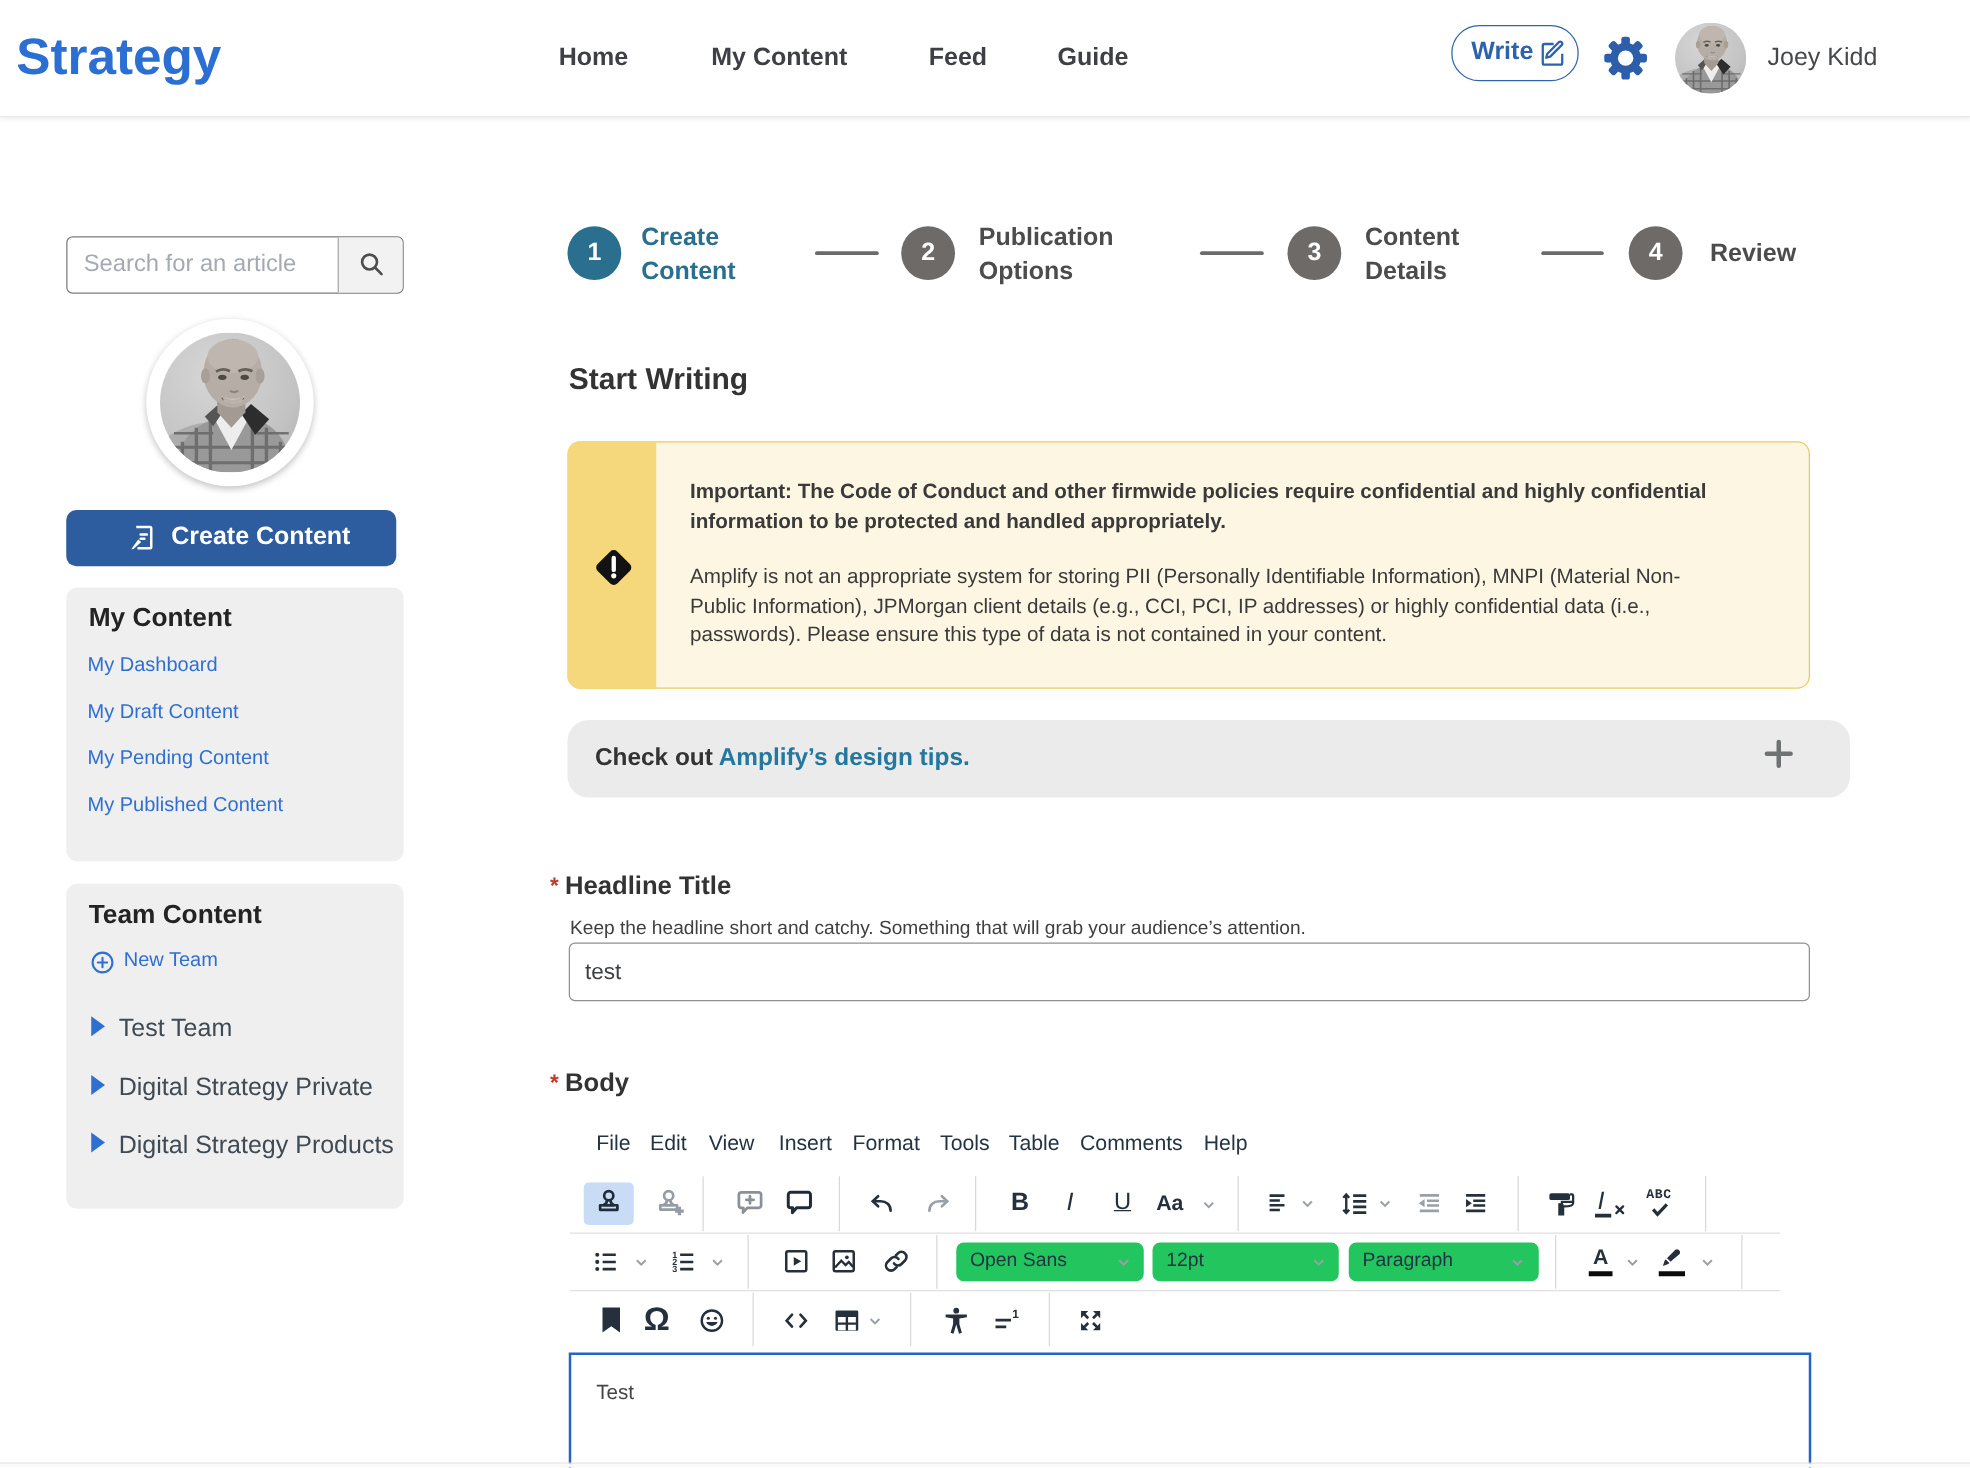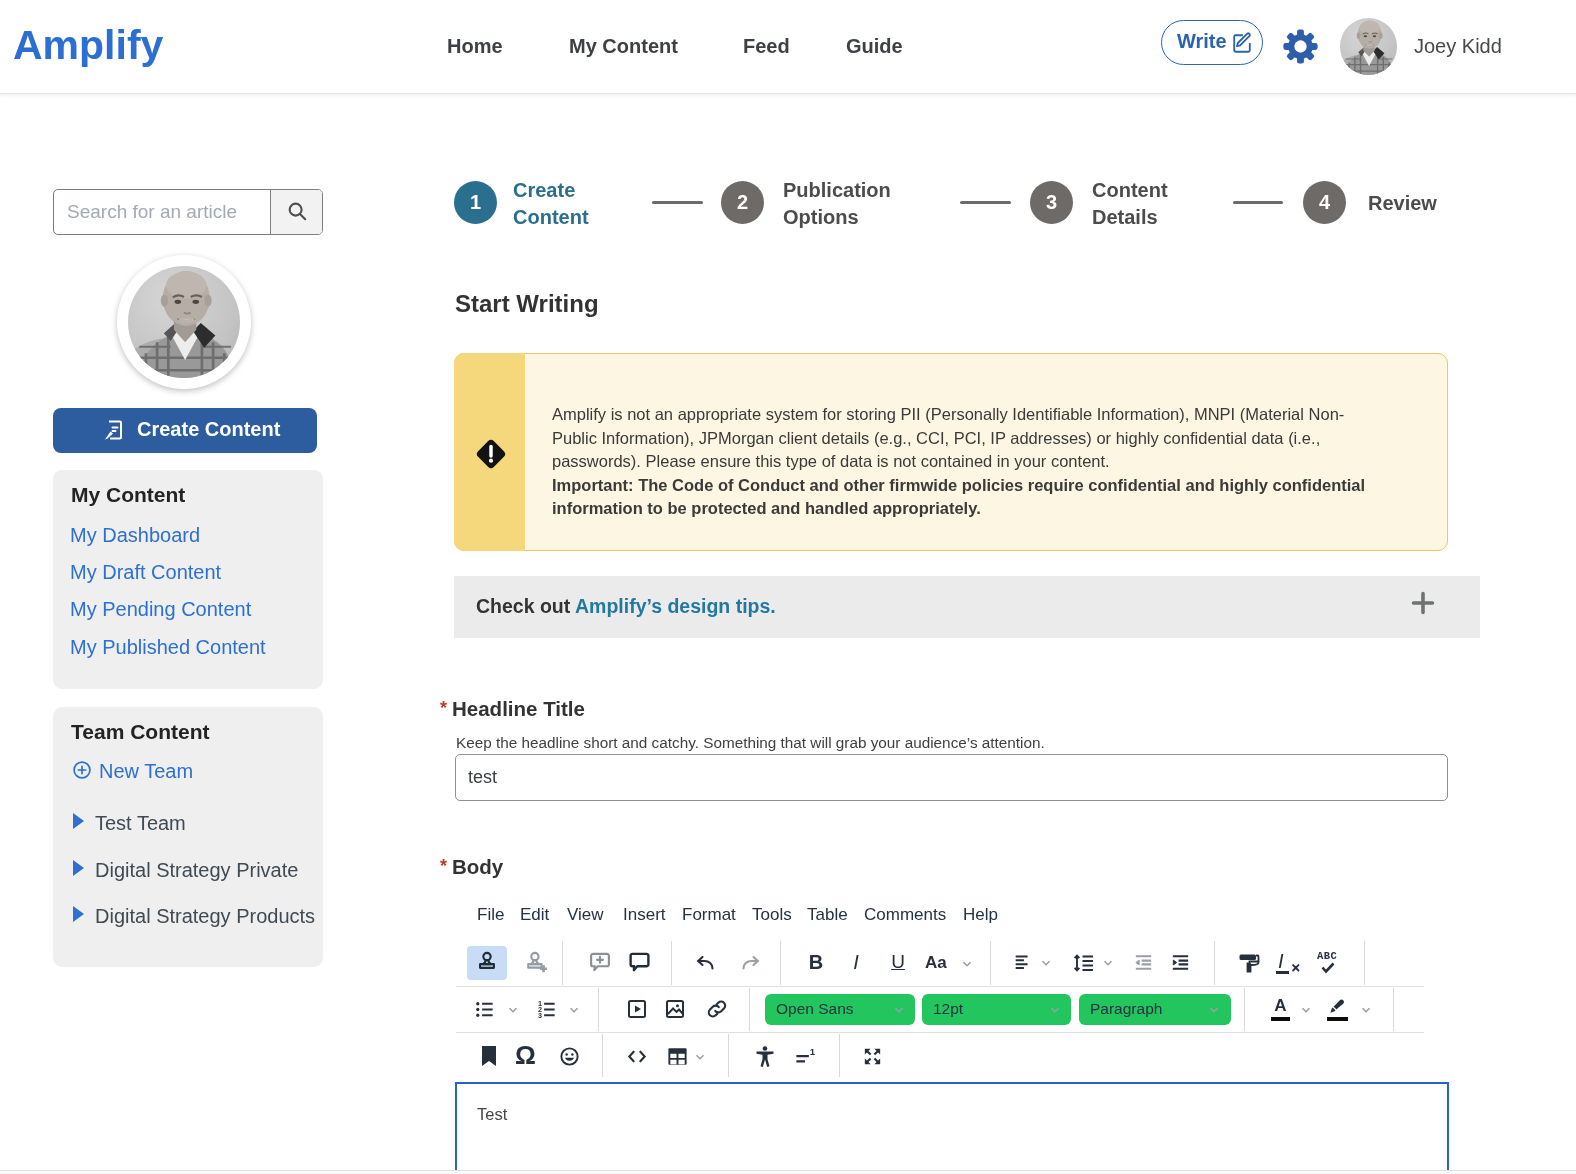--- a/index.html
+++ b/index.html
@@ -29,21 +29,21 @@
 #search .btn { position:absolute; right:0; top:0; width:52px; height:44px;
   background:#f2f2f2; border-left:1px solid #7f7f7f; border-radius:0 4px 4px 0; }
 #side-avatar { position:absolute; left:117px; top:255px; width:134px; height:134px;
   border-radius:50%; background:#fff; box-shadow:0 2px 6px rgba(0,0,0,0.25); }
 #side-avatar .ph2 { position:absolute; left:11px; top:11px; width:112px; height:112px;
   border-radius:50%; overflow:hidden; }
 #createbtn { position:absolute; left:53px; top:408px; width:264px; height:45px;
   background:#2d5c9f; border-radius:8px; color:#fff; white-space:nowrap; }
 #createbtn span { position:absolute; left:84px; top:10px; font-size:20px; font-weight:bold; }
 .sidebox { position:absolute; left:53px; width:270px; background:#efefef; border-radius:9px; }
-.bluelink { font-size:20px; color:#2e6fd2; }
+.bluelink { font-size:16px; color:#2e6fd2; }
 .teamitem { font-size:20px; color:#3f4a54; }
 
 
 .stepcirc { position:absolute; width:43px; height:43px; border-radius:50%; top:181px;
   color:#fff; font-size:20px; font-weight:bold; text-align:center; line-height:43px; }
 .c-act { background:#2b6f8e; }
 .c-gray { background:#6d6a67; }
 .steplabel { position:absolute; font-size:20px; font-weight:bold; line-height:27px; }
 .l-act { color:#2b6f8e; }
 .l-gray { color:#4c4c4c; }
@@ -51,21 +51,21 @@
 
 
 #startw { position:absolute; left:455px; top:290px; font-size:24px; font-weight:bold; color:#333; }
 #warn { position:absolute; left:454px; top:353px; width:994px; height:198px;
   background:#fdf6e2; border:1px solid #ecca60; border-radius:10px; }
 #warn .strip { position:absolute; left:-1px; top:-1px; width:71px; height:198px;
   background:#f5d87b; border-radius:10px 0 0 10px; }
 #warn .txt { position:absolute; left:97px; top:28px; width:880px; font-size:16.5px;
   color:#3a3a3a; line-height:23.5px; }
 #tips { position:absolute; left:454px; top:576px; width:1026px; height:62px;
-  background:#ebebeb; border-radius:0; }
+  background:#ebebeb; border-radius:17px; }
 #tips .t { position:absolute; left:22px; top:19px; font-size:19.5px; font-weight:bold; color:#333; }
 #tips .t a { color:#24789e; text-decoration:none; }
 .req { position:absolute; font-size:18px; font-weight:bold; color:#c0392b; }
 .flabel { position:absolute; font-size:20.5px; font-weight:bold; color:#333; }
 #hl-desc { position:absolute; left:456px; top:734px; font-size:15.3px; color:#3f3f3f; }
 #hl-input { position:absolute; left:455px; top:754px; width:993px; height:47px;
   border:1px solid #909090; border-radius:5px; background:#fff; }
 #hl-input span { position:absolute; left:12px; top:12px; font-size:18px; color:#3c4043; }
 
 
@@ -121,21 +121,21 @@
         <ellipse cx="44.5" cy="32" rx="3" ry="1.9" fill="#4c4843"></ellipse>
         <ellipse cx="60.5" cy="32" rx="3" ry="1.9" fill="#4c4843"></ellipse>
         <path d="M50 41.5c1.8 1.3 4 1.3 5.8 0" stroke="#8d857d" stroke-width="1.5" fill="none"></path>
         <path d="M44.5 46.5c4.4 3.6 10.6 3.6 15 0" stroke="#5d5751" stroke-width="2" fill="none"></path>
         <path d="M44 45c4.8 3 11.5 3 16.3 0l-1.8 4c-3.9 2-8.8 2-12.7 0z" fill="#d0c8c0" opacity="0.8"></path>
       </symbol>
     </defs>
   </svg>
 
   <div id="header">
-    <div id="logo">Amplify</div>
+    <div id="logo">Strategy</div>
     <div class="navitem" style="left:447px;">Home</div>
     <div class="navitem" style="left:569px;">My Content</div>
     <div class="navitem" style="left:743px;">Feed</div>
     <div class="navitem" style="left:846px;">Guide</div>
     <div id="writebtn">
       <span>Write</span>
       <svg class="abs" style="left:69px; top:11px;" width="22" height="22" viewBox="0 0 24 24" fill="none" stroke="#2c63ac" stroke-width="2">
         <path d="M20.5 12v8a1.5 1.5 0 0 1-1.5 1.5H5A1.5 1.5 0 0 1 3.5 20V5A1.5 1.5 0 0 1 5 3.5h8"></path>
         <path d="M10 14.5 20.2 4.3a1.8 1.8 0 0 0-2.5-2.5L7.5 12l-1 3.5z" stroke-linejoin="round"></path>
       </svg>
@@ -224,22 +224,22 @@
   <div id="startw">Start Writing</div>
 
   <div id="warn">
     <div class="strip"></div>
     <svg class="abs" style="left:17px; top:81px;" width="38" height="38" viewBox="0 0 24 24">
       <rect x="5" y="5" width="14" height="14" rx="2.5" transform="rotate(45 12 12)" fill="#121212"></rect>
       <path d="M12 7.2v6" stroke="#fff" stroke-width="2.2" stroke-linecap="round"></path>
       <circle cx="12" cy="16.2" r="1.3" fill="#fff"></circle>
     </svg>
     <div class="txt">
+      <div style="font-weight:bold;">Important: The Code of Conduct and other firmwide policies require confidential and highly confidential<br>information to be protected and handled appropriately.</div>
       <div style="margin-top:21px;">Amplify is not an appropriate system for storing PII (Personally Identifiable Information), MNPI (Material Non-<br>Public Information), JPMorgan client details (e.g., CCI, PCI, IP addresses) or highly confidential data (i.e.,<br>passwords). Please ensure this type of data is not contained in your content.</div>
-      <div style="font-weight:bold;">Important: The Code of Conduct and other firmwide policies require confidential and highly confidential<br>information to be protected and handled appropriately.</div>
     </div>
   </div>
 
   <div id="tips">
     <div class="t">Check out <a>Amplify’s design tips.</a></div>
     <svg class="abs" style="left:957px; top:15px;" width="24" height="24" viewBox="0 0 24 24" fill="none" stroke="#6f7273" stroke-width="3.6">
       <path d="M12 2.5v19M2.5 12h19" stroke-linecap="round"></path>
     </svg>
   </div>
 

